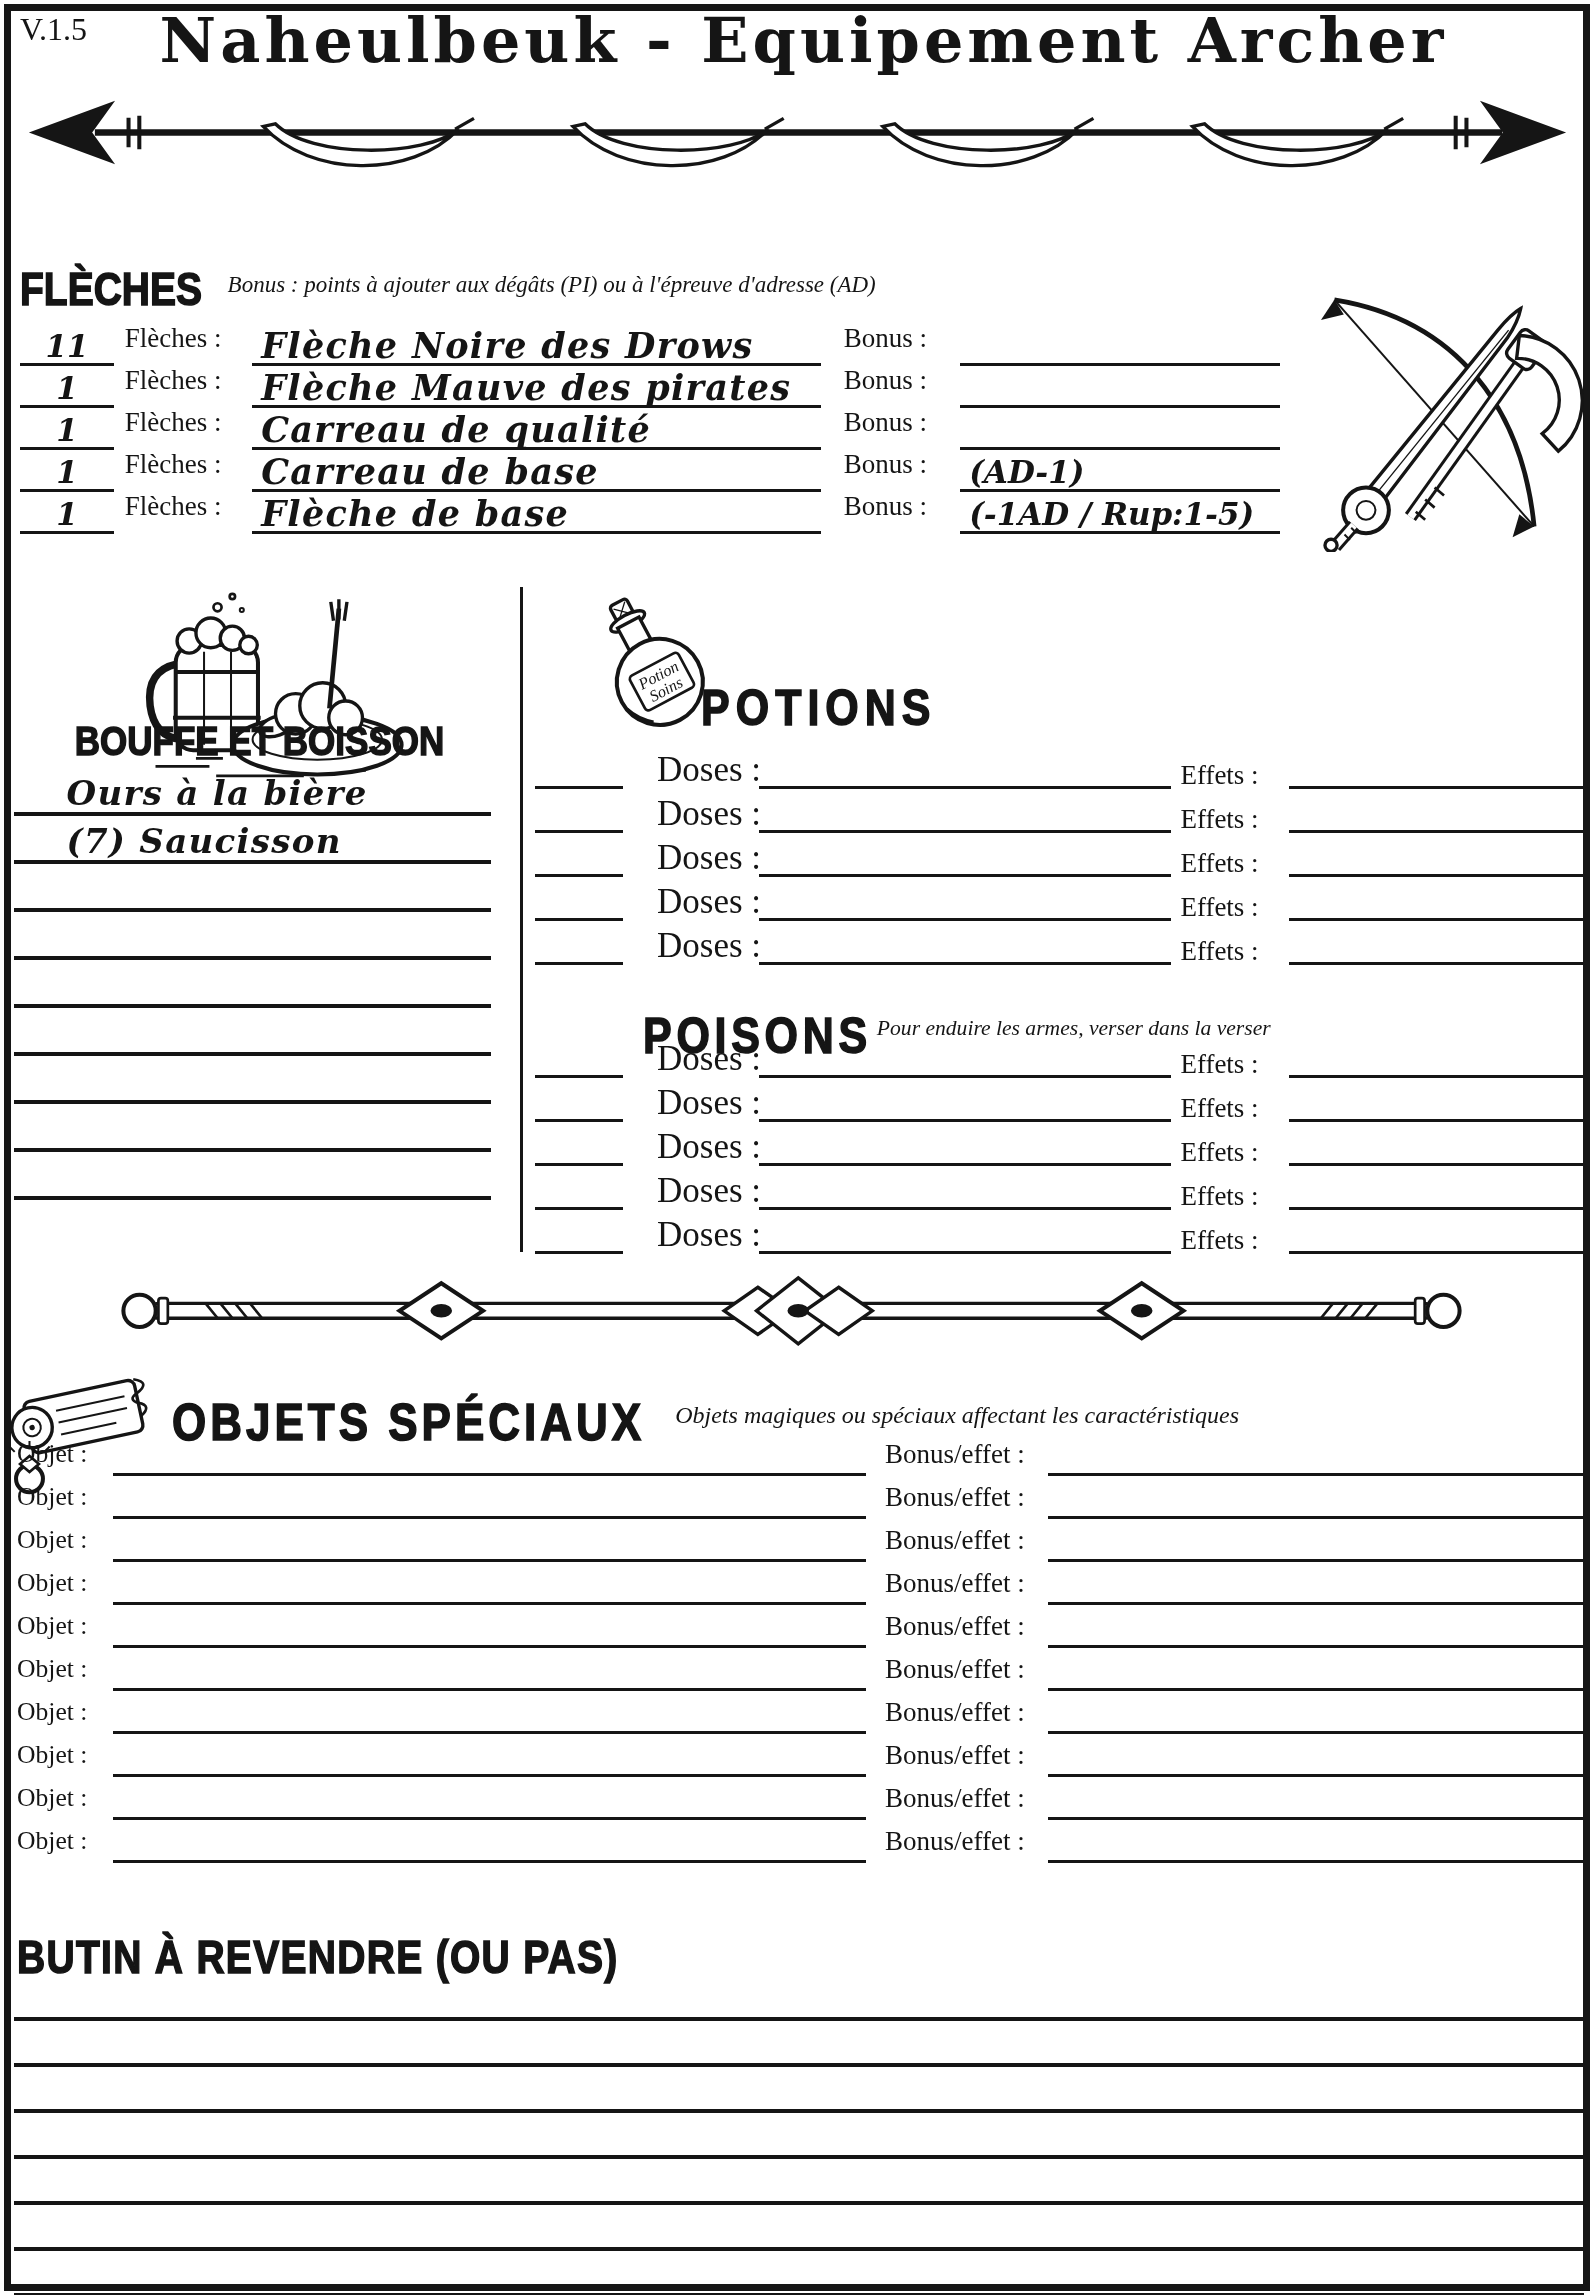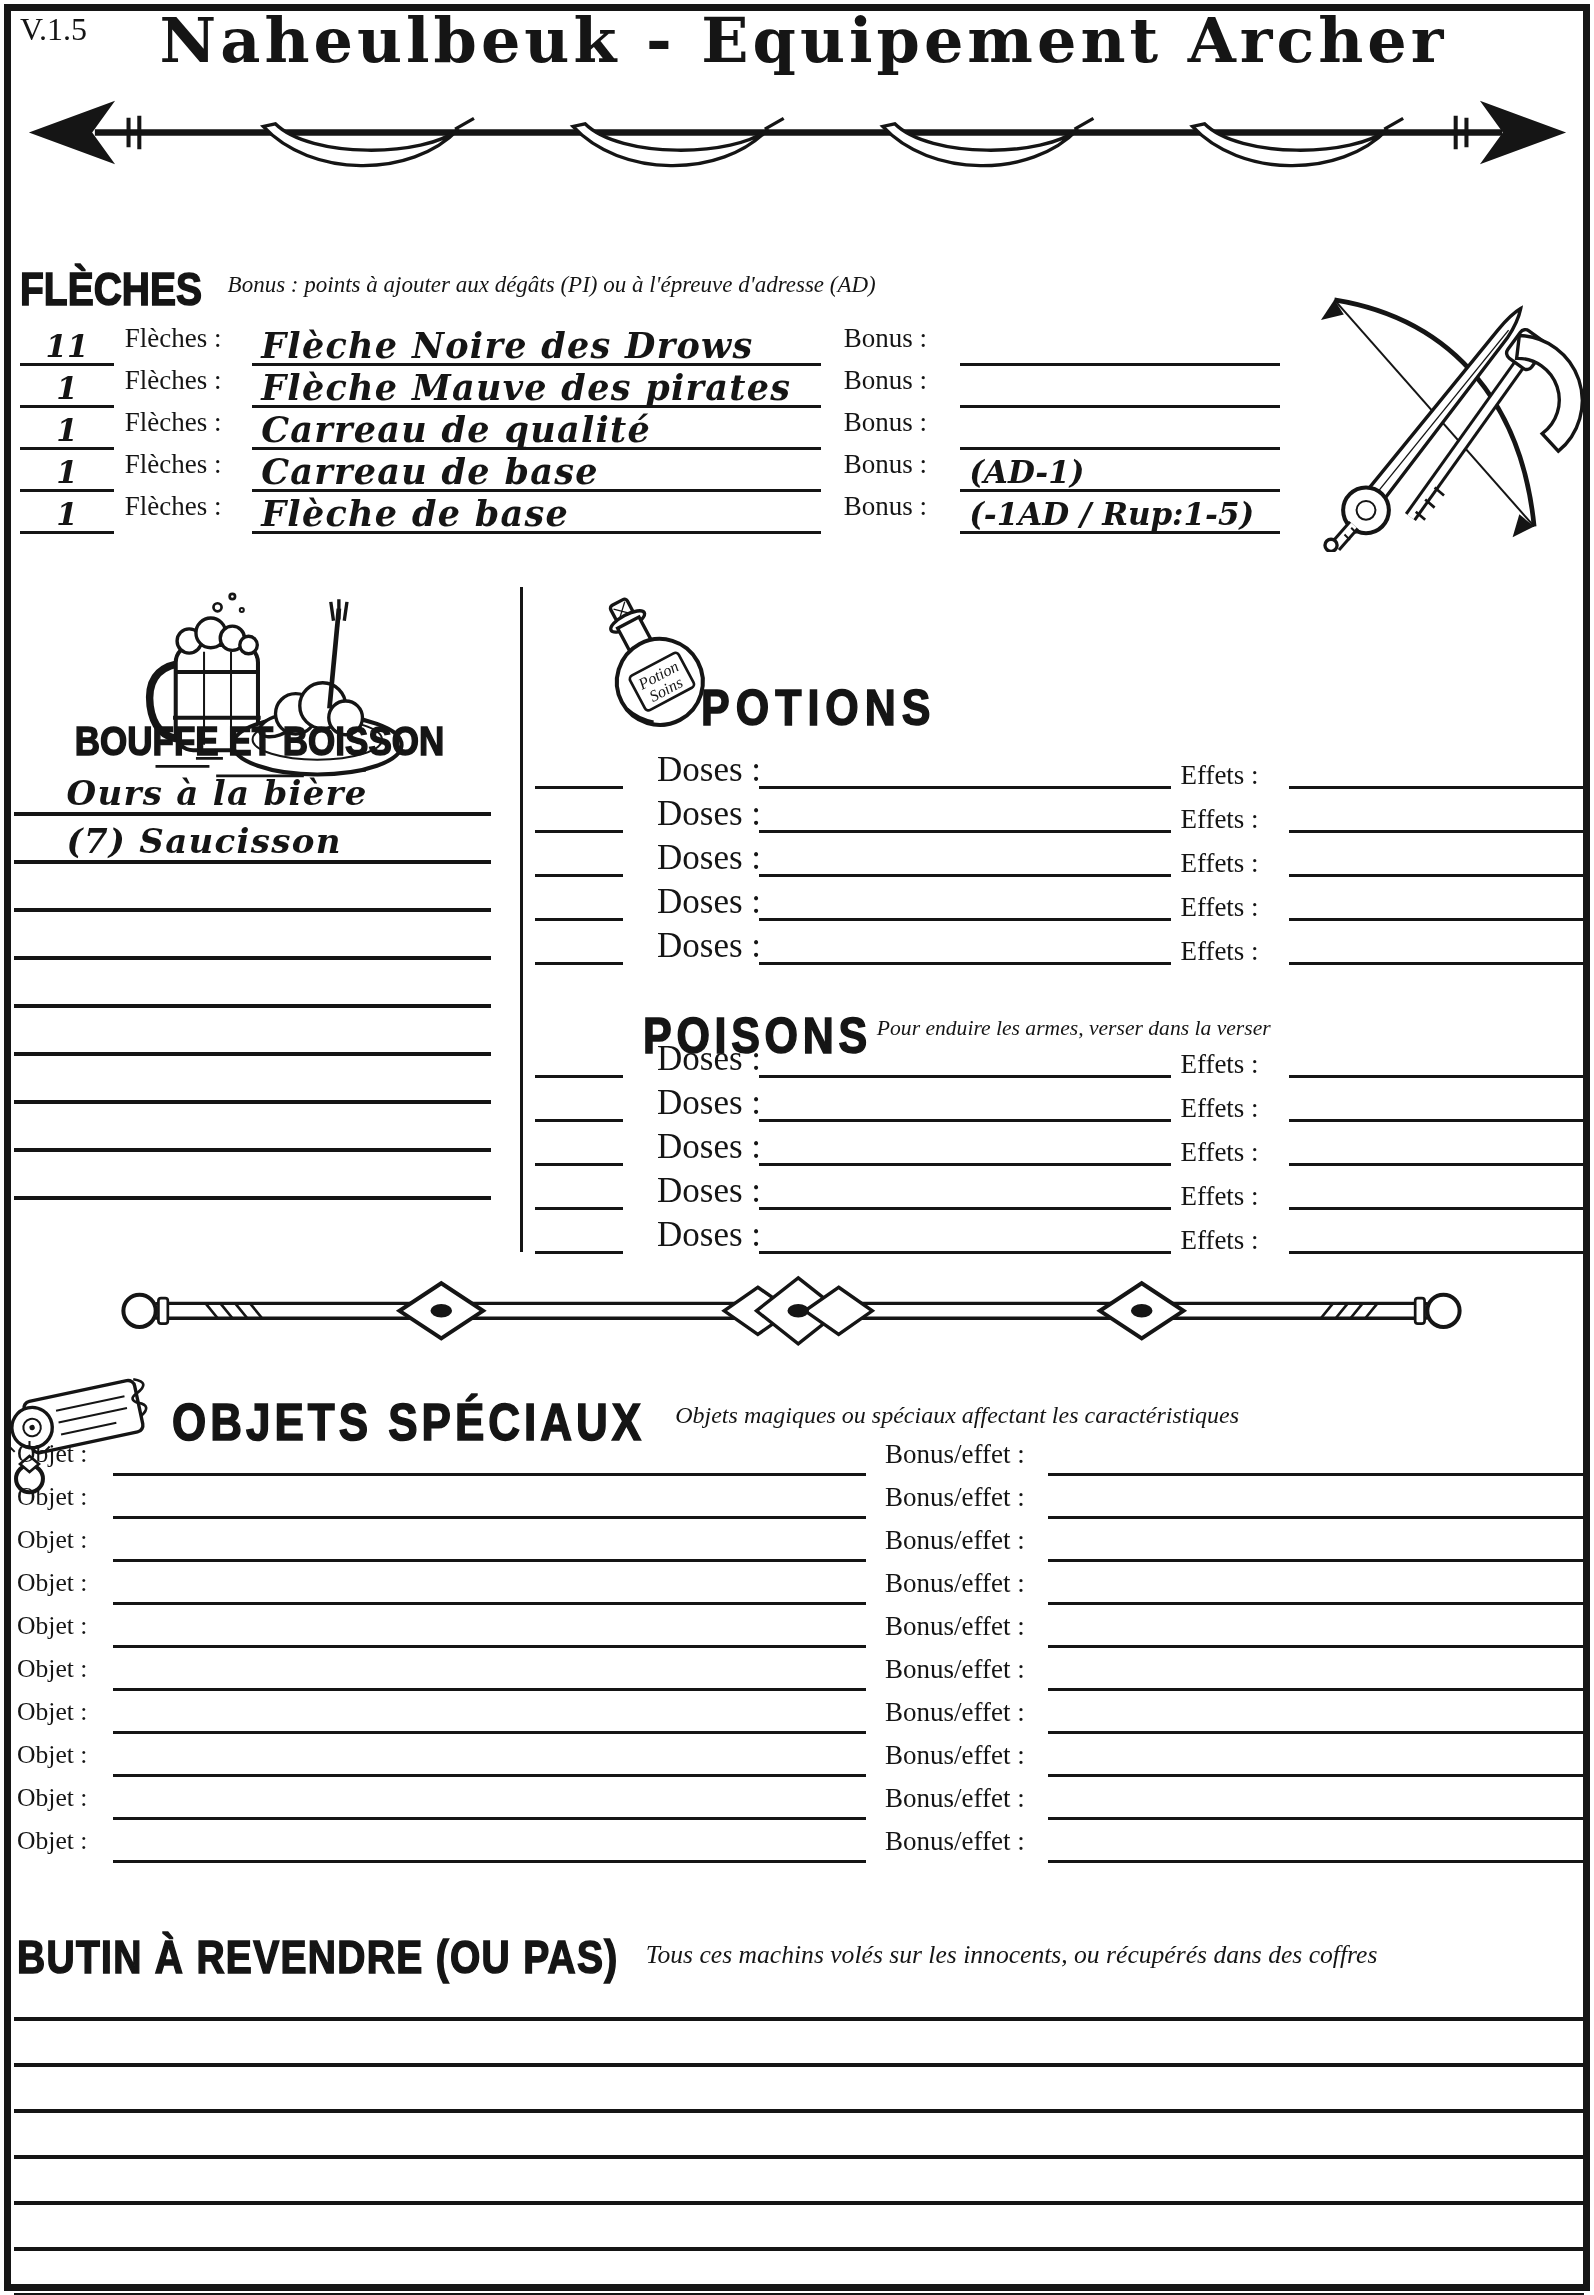--- a/index.html
+++ b/index.html
@@ -428,21 +428,20 @@
     <div class="orow">
       <span class="o-label lbl">Objet :</span>
       <span class="o-line fill"></span>
       <span class="o-blabel lbl">Bonus/effet :</span>
       <span class="o-bline fill"></span>
     </div>
   </div>
 
   <div class="abs sec-head" style="left:17px;top:1932px;gap:27px;margin-top:8px;">
     <h2 class="heavy" style="font-size:39px;letter-spacing:1.3px;">BUTIN À REVENDRE (OU PAS)</h2>
-    <span class="script" style="font-size:25.6px;padding-bottom:5.4px;">Tous ces machins volés sur les innocents, ou récupérés dans des coffres</span>
   </div>
   <div class="abs" style="left:13.5px;top:1975px;width:1570px;">
     <div class="bt-row"></div>
     <div class="bt-row"></div>
     <div class="bt-row"></div>
     <div class="bt-row"></div>
     <div class="bt-row"></div>
     <div class="bt-row"></div>
     <div class="bt-row"></div>
   </div>

